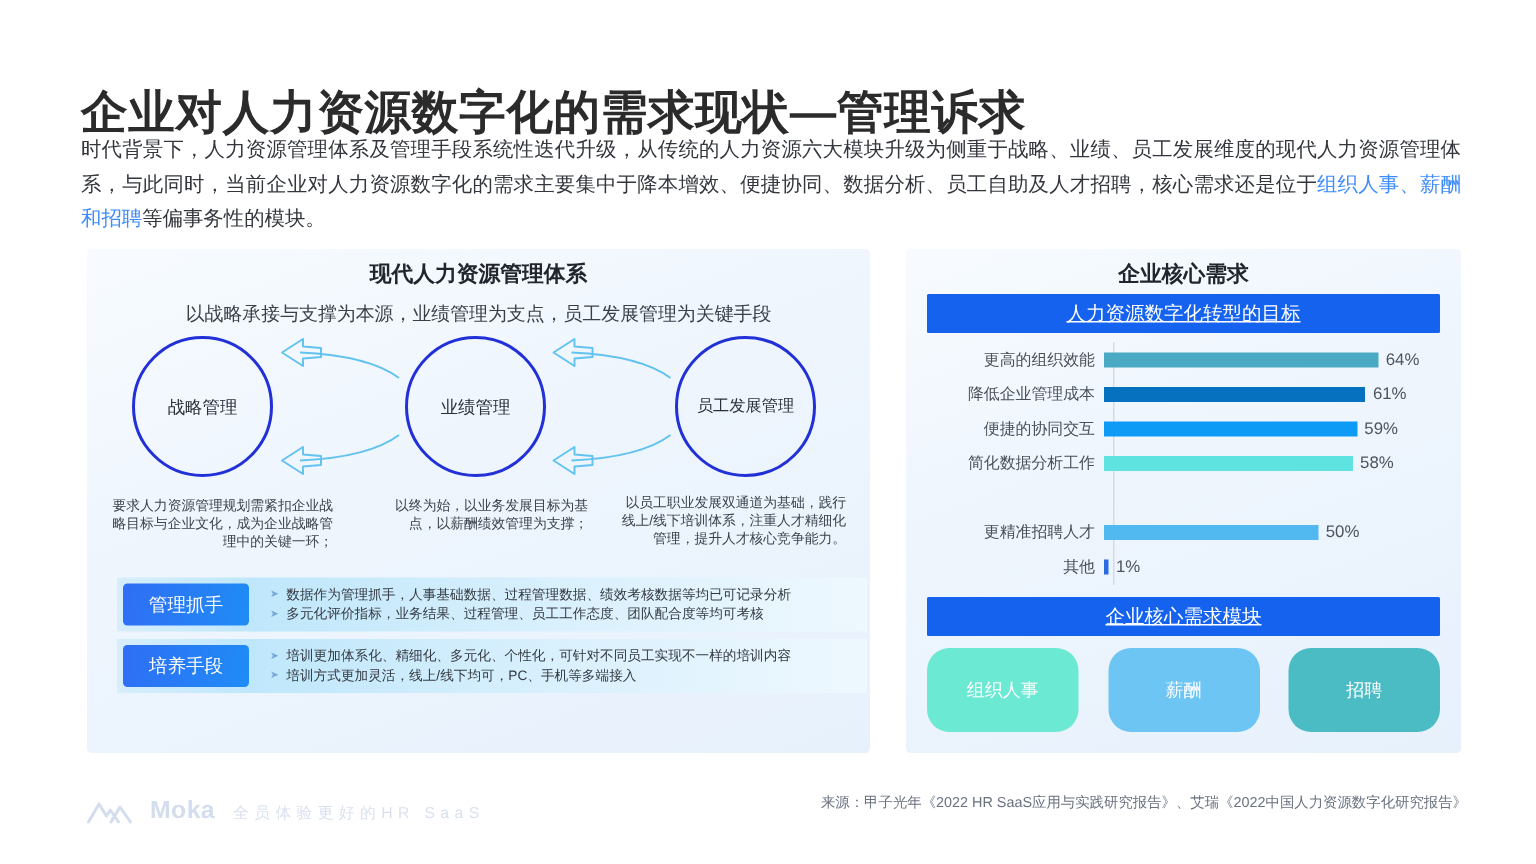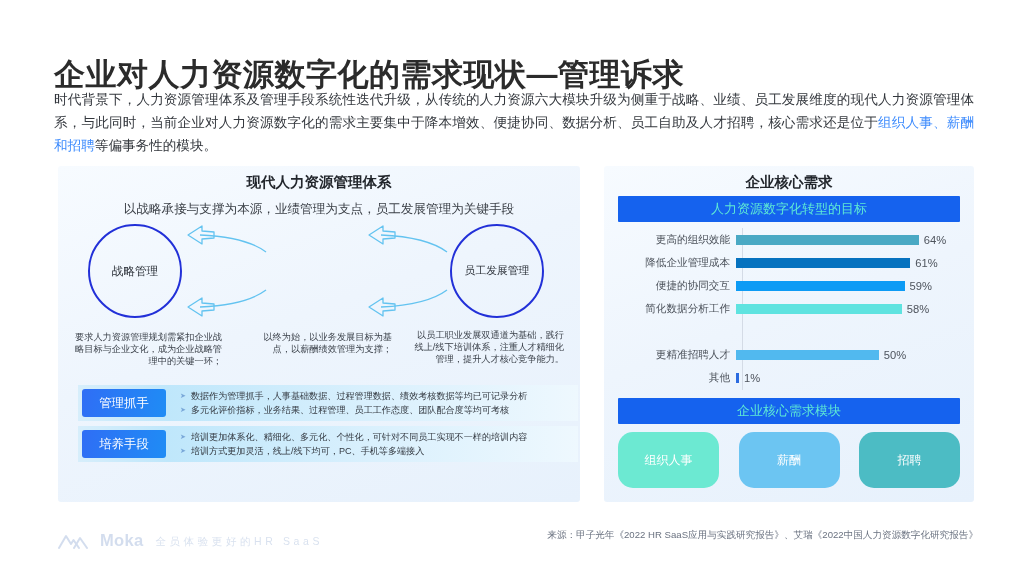--- a/index.html
+++ b/index.html
@@ -145,24 +145,25 @@
     color: #79a7d8;
     font-size: 7px;
     margin-right: 5px;
     vertical-align: 1px;
   }
 
   
   .banner {
     position: absolute;
     background: #1562ee;
-    color: #5eead4;
+    color: #ffffff;
     font-size: 13px;
     display: flex; align-items: center; justify-content: center;
     border-radius: 1px;
+    text-decoration: underline;
   }
   #banner-goal    { left: 14px; top: 30px;  width: 342px; height: 26px; }
   #banner-modules { left: 14px; top: 232px; width: 342px; height: 26px; }
 
   
   #barchart {
     position: absolute;
     left: 14px; top: 62px;
     width: 342px; height: 162px;
   }
@@ -256,20 +257,23 @@
     <div>段</div>
   </div>
 
 <div class="panel" id="left-panel">
   <div class="panel-heading">现代人力资源管理体系</div>
   <div id="left-sub">以战略承接与支撑为本源，业绩管理为支点，员工发展管理为关键手段</div>
 
   <div id="circles-row">
     <div class="circle c0" style="border-color: rgb(34, 48, 216);">
         <span>战略管理</span>
+      </div>
+    <div class="circle c1" style="border-color: rgb(34, 48, 216);">
+        <span>业绩管理</span>
       </div>
     <div class="circle c2" style="border-color: rgb(34, 48, 216);">
         <span>员工发展管理</span>
       </div>
 
     <div class="arrowpair a0">
       <svg width="86" height="94" viewBox="0 0 86 94" fill="none">
         <path d="M82 28 C66 16, 38 12, 16 11" stroke="#63c3f0" stroke-width="1.3" fill="none"></path>
         <path d="M18 2 L4 11 L18 20 L18 15 L30 14 L30 8 L18 7 Z" stroke="#63c3f0" stroke-width="1.3" fill="none" stroke-linejoin="round"></path>
         <path d="M82 66 C66 78, 38 82, 16 83" stroke="#63c3f0" stroke-width="1.3" fill="none"></path>

